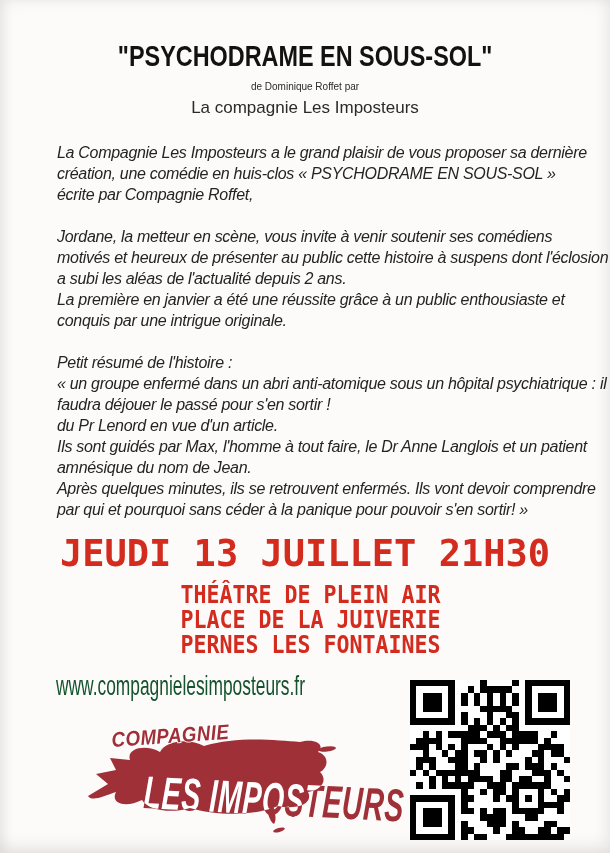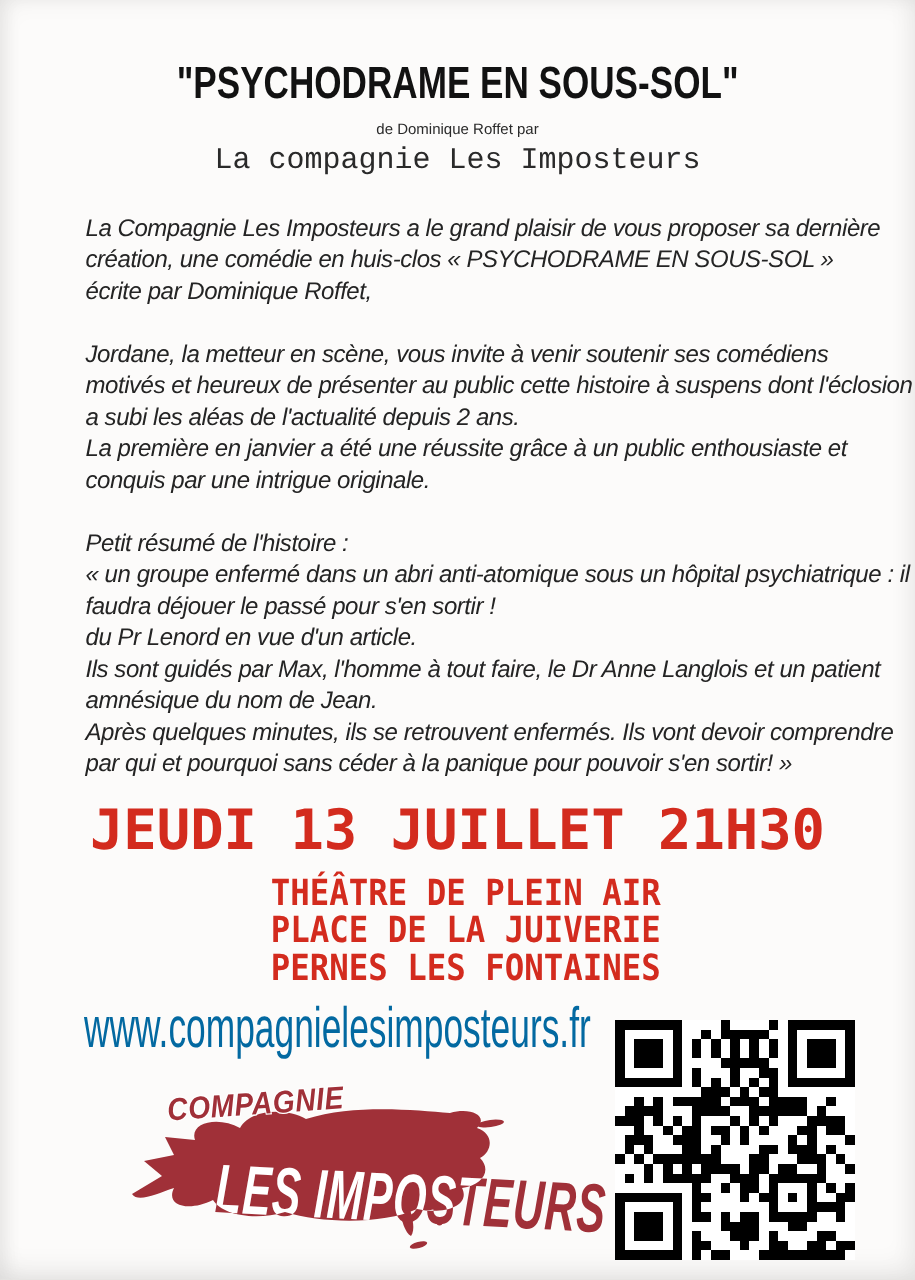--- a/index.html
+++ b/index.html
@@ -5,29 +5,29 @@
   html,body{margin:0;padding:0;background:#e8e6e4;}
   .page{
     position:relative;width:610px;height:853px;background:#fcfbfa;
     font-family:"Liberation Sans",sans-serif;color:#212121;overflow:hidden;
     box-shadow:inset 0 0 18px rgba(0,0,0,.055), inset -3px -9px 16px rgba(0,0,0,.05), inset 6px 0 10px rgba(0,0,0,.035);
   }
   .title{padding-top:42px;text-align:center;font-weight:bold;font-size:30px;line-height:28px;color:#121212;white-space:nowrap;}
   .title span{display:inline-block;transform:scaleX(.78);}
   .subtitle{text-align:center;color:#2a2a2a;white-space:nowrap;}
   .s1{margin-top:8px;font-size:10px;line-height:17px;}
-  .s2{margin-top:4px;font-size:20px;line-height:17px;font-family:Liberation Mono, monospace;}
+  .s2{margin-top:4px;font-size:17px;line-height:17px;}
   .bodytext{margin:26px 0 2px 57px;font-size:16px;letter-spacing:-0.3px;color:#242424;font-style:italic;}
   .para + .para{margin-top:21px;}
   .bodytext .line{line-height:21px;white-space:nowrap;}
   .date{margin-top:12px;text-align:center;font-family:"DejaVu Sans Mono",monospace;font-weight:bold;
         font-size:37px;line-height:44px;white-space:nowrap;}
   .venue{margin-top:7px;text-align:center;font-family:"DejaVu Sans Mono",monospace;font-weight:bold;font-size:24px;padding-left:11px;}
   .venue .line{line-height:25px;white-space:nowrap;transform:scaleX(.9);}
-  .url{position:absolute;left:56px;top:664px;font-size:38px;line-height:44px;color:#0369a1;white-space:nowrap;}
+  .url{position:absolute;left:56px;top:664px;font-size:28px;line-height:44px;color:#14532d;white-space:nowrap;}
   .url span{display:inline-block;transform:scaleX(.62);transform-origin:left center;}
   .logo{position:absolute;left:86px;top:712px;width:312px;height:140px;overflow:visible;}
   .logo-top{font-family:"Liberation Sans",sans-serif;font-weight:bold;font-style:italic;font-size:21px;
             letter-spacing:.5px;paint-order:stroke;stroke:#ffffff;stroke-width:1.6px;}
   .logo-main{font-family:"Liberation Sans",sans-serif;font-weight:bold;font-style:italic;font-size:46px;letter-spacing:1px;}
   .qr{position:absolute;left:410px;top:680px;width:160px;height:160px;shape-rendering:crispEdges;background:#fff;}
 </style>
 </head>
 <body>
 
@@ -36,21 +36,21 @@
   <div class="title">
     <span>"PSYCHODRAME EN SOUS-SOL"</span>
   </div>
   <div class="subtitle s1">de Dominique Roffet par</div>
   <div class="subtitle s2">La compagnie Les Imposteurs</div>
 
   <div class="bodytext">
     <div class="para">
         <div class="line">La Compagnie Les Imposteurs a le grand plaisir de vous proposer sa dernière</div>
         <div class="line">création, une comédie en huis-clos « PSYCHODRAME EN SOUS-SOL »</div>
-        <div class="line">écrite par Dominique Roffet,</div>
+        <div class="line">écrite par Compagnie Roffet,</div>
       </div>
     <div class="para">
         <div class="line">Jordane, la metteur en scène, vous invite à venir soutenir ses comédiens</div>
         <div class="line">motivés et heureux de présenter au public cette histoire à suspens dont l'éclosion</div>
         <div class="line">a subi les aléas de l'actualité depuis 2 ans.</div>
         <div class="line">La première en janvier a été une réussite grâce à un public enthousiaste et</div>
         <div class="line">conquis par une intrigue originale.</div>
       </div>
     <div class="para">
         <div class="line">Petit résumé de l'histoire :</div>

